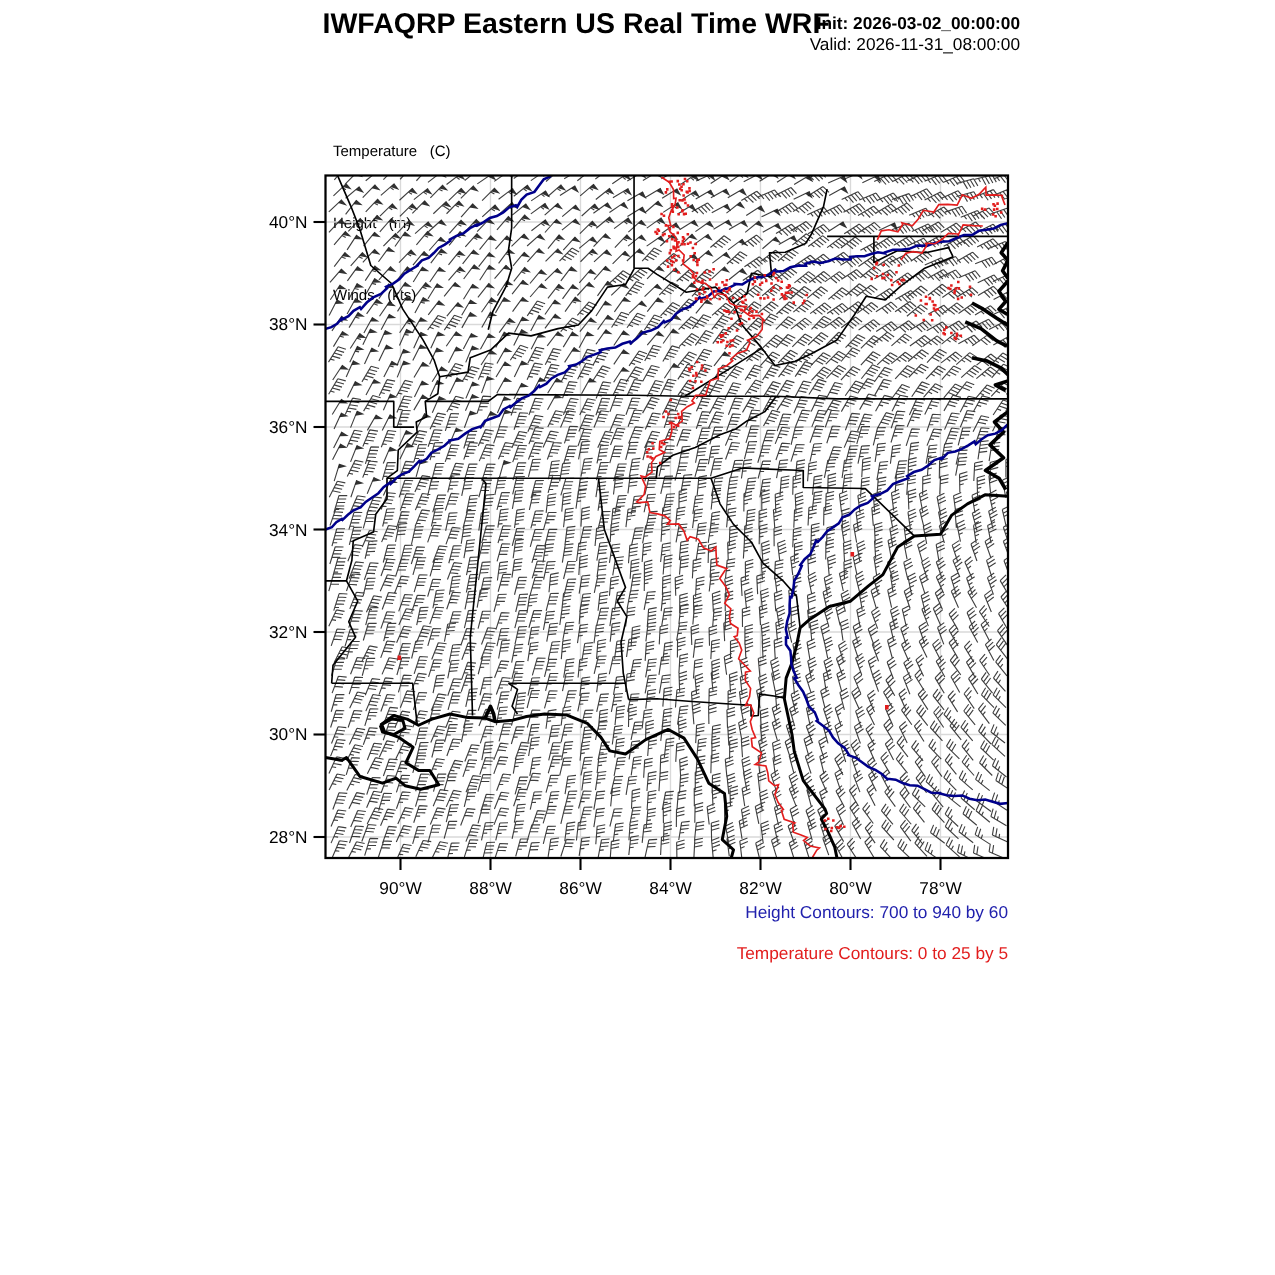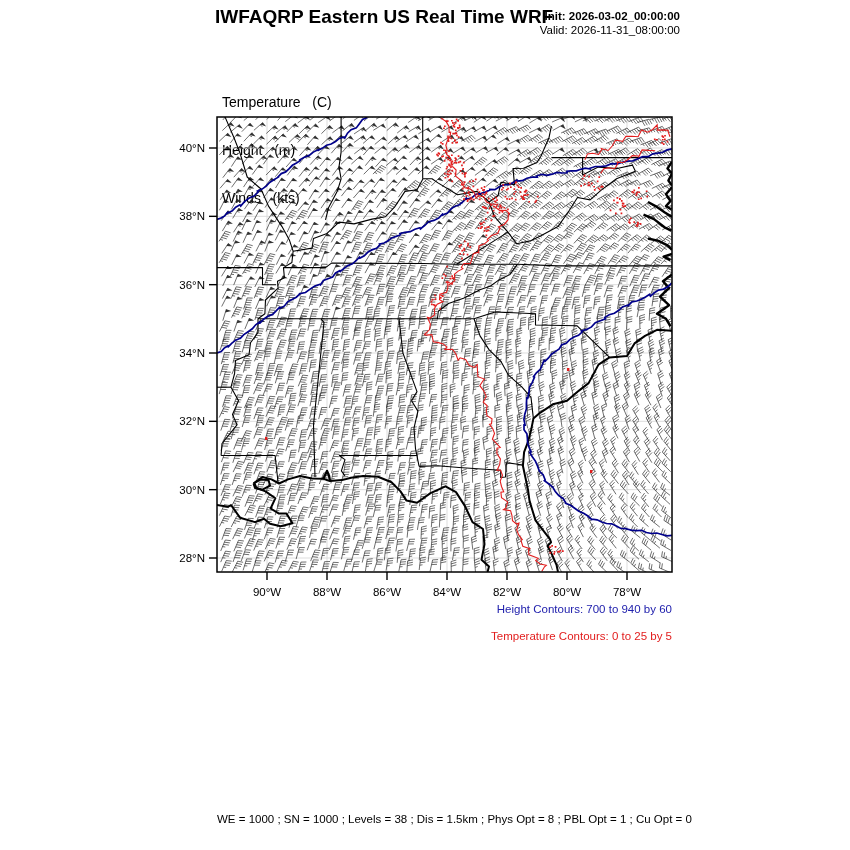--- a/index.html
+++ b/index.html
@@ -2,21 +2,21 @@
 <html><head>
 <meta charset="utf-8">
 <style>
   html,body{margin:0;padding:0;background:#ffffff;}
   #page{position:relative;width:850px;height:850px;background:#ffffff;overflow:hidden;
         font-family:"Liberation Sans", sans-serif;color:#000;}
   .abs{position:absolute;}
   #title{left:215px;top:6px;font-size:19px;font-weight:bold;letter-spacing:0px;white-space:nowrap;}
   #initblock{right:170px;top:9px;text-align:right;font-size:11.5px;line-height:14px;white-space:nowrap;}
   #init-line{font-weight:bold;}
-  #legend{left:222px;top:62px;font-size:14px;line-height:16px;white-space:pre;}
+  #legend{left:222px;top:62px;font-size:10px;line-height:16px;white-space:pre;}
   #cap-height{right:178px;top:603px;font-size:11.5px;white-space:nowrap;padding-left:40px;}
   #cap-temp{right:178px;top:630px;font-size:11.5px;white-space:nowrap;margin-left:12px;}
   #footer{left:217px;top:812px;font-size:11.5px;line-height:14.5px;white-space:nowrap;}
   svg text{font-family:"Liberation Sans", sans-serif;}
 </style>
 </head>
 <body>
 
 <div id="page">
   <div class="abs" id="title">IWFAQRP Eastern US Real Time WRF</div>
@@ -135,15 +135,14 @@
         <text x="205" y="493.667" text-anchor="end" font-size="11.5">30°N</text>
         <line x1="209" y1="558.0004" x2="217" y2="558.0004" stroke="#000" stroke-width="1.4"></line>
         <text x="205" y="562.0004" text-anchor="end" font-size="11.5">28°N</text>
       </g>
     </svg>
 
   <div class="abs" id="cap-height" style="color: rgb(33, 33, 173);">Height Contours: 700 to 940 by 60</div>
   <div class="abs" id="cap-temp" style="color: rgb(226, 29, 29);">Temperature Contours: 0 to 25 by 5</div>
 
   <div class="abs" id="footer">
-    <div>WE = 1000 ; SN = 1000 ; Levels = 38 ; Dis = 1.5km ; Phys Opt = 8 ; PBL Opt = 1 ; Cu Opt = 0</div>
   </div>
 </div>
 
 </body></html>

